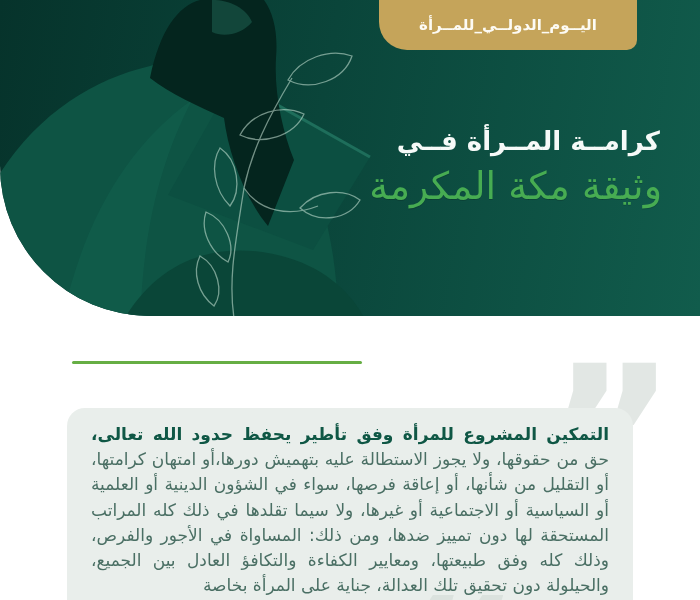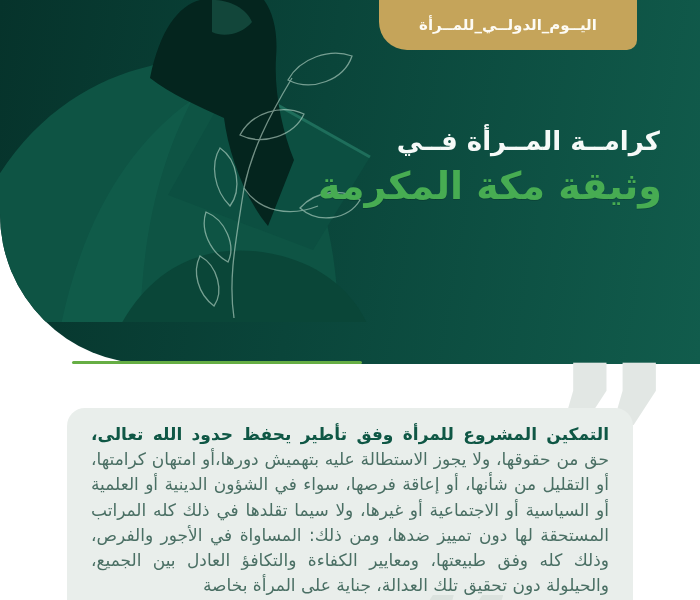--- a/index.html
+++ b/index.html
@@ -2,40 +2,40 @@
 <html lang="ar"><head>
 <meta charset="utf-8">
 <style>
   html,body{margin:0;padding:0;background:#fff;}
   #app{
     position:relative;width:700px;height:600px;overflow:hidden;
     background:#ffffff;font-family:"DejaVu Sans",sans-serif;
   }
   
   .header{
-    position:absolute;left:0;top:0;width:700px;height:364px;
+    position:absolute;left:0;top:0;width:700px;height:316px;
     border-radius:0 0 0 150px;overflow:hidden;
     background:linear-gradient(100deg,#06332B 0%,#0A453A 45%,#115C4C 100%);
     text-align:right;
   }
   .header svg{position:absolute;left:0;top:0;}
   .badge{
     position:absolute;top:0;right:63px;width:258px;height:50px;
     background:#C5A45A;border-radius:0 0 10px 28px;
     display:flex;align-items:center;justify-content:center;
     color:#FDFBF4;font-size:15px;font-weight:bold;letter-spacing:.5px;
     direction:rtl;z-index:3;
   }
   .hero-title{
     position:absolute;right:40px;top:126px;z-index:3;
     color:#F6FAF8;font-size:26px;font-weight:bold;direction:rtl;white-space:nowrap;
   }
   .hero-calligraphy{
     position:absolute;right:38px;top:164px;z-index:3;
-    color:#47AC52;font-size:38px;font-weight:bold;direction:rtl;white-space:nowrap;
+    color:#47AC52;font-size:38px;font-weight:normal;direction:rtl;white-space:nowrap;
     text-shadow:0 1px 0 rgba(0,0,0,.15);
   }
   
   .divider{
     position:absolute;left:72px;top:361px;width:290px;height:3px;
     background:#66AE44;border-radius:2px;
   }
   
   .quote-top{
     position:absolute;left:545px;top:340px;z-index:1;

